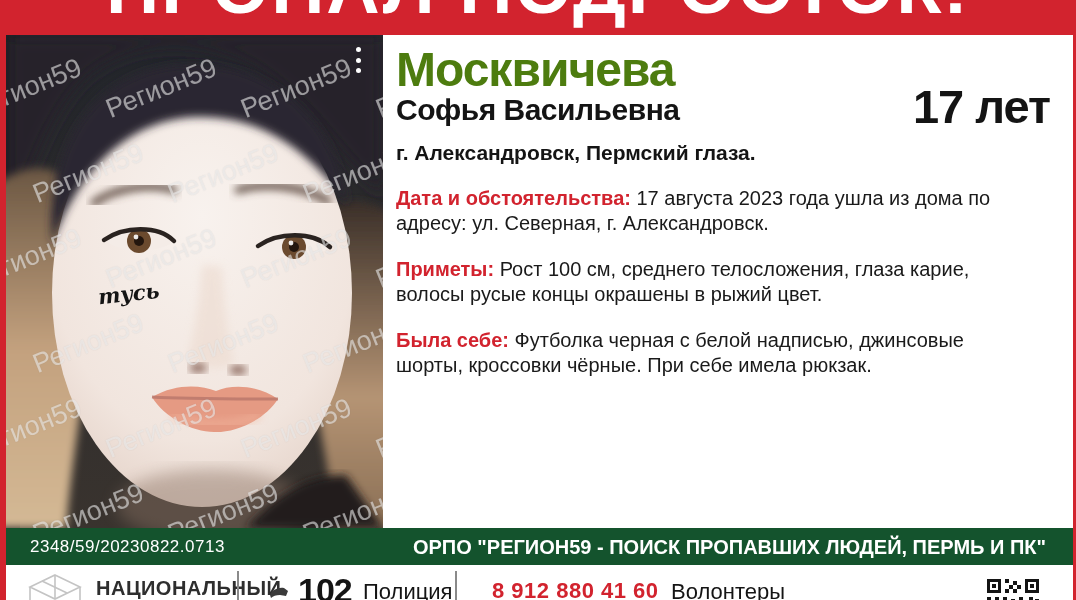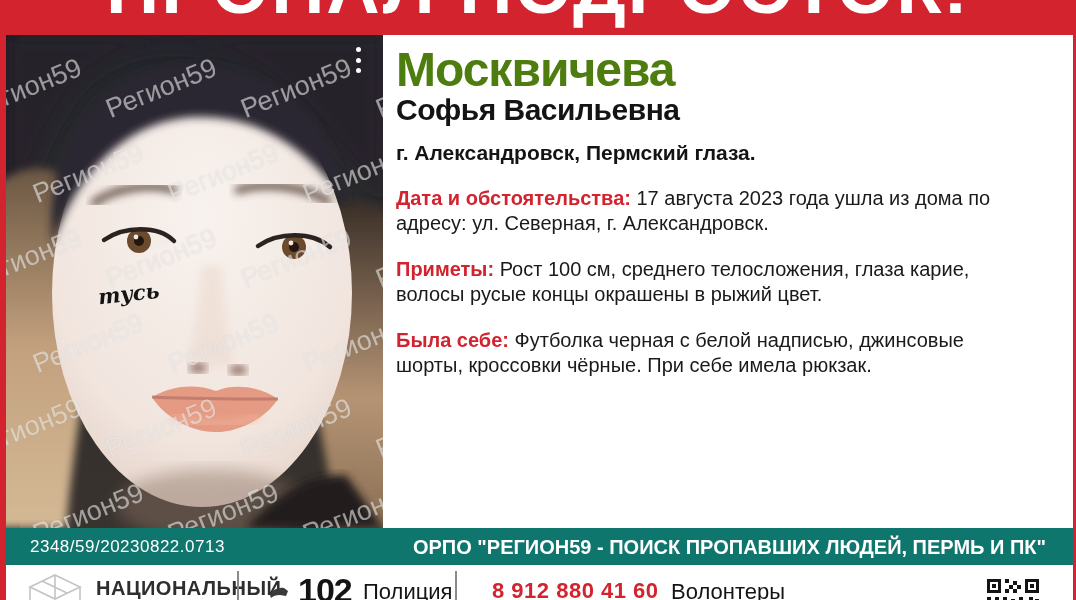--- a/index.html
+++ b/index.html
@@ -50,21 +50,21 @@
   .patronymic{font-size:30px;line-height:37px;font-weight:bold;color:#141414;letter-spacing:-0.5px;}
   .age{
     position:absolute;right:24px;top:44px;font-size:47px;font-weight:bold;
     color:#141414;letter-spacing:-1px;
   }
   .location{margin-top:13px;font-size:21px;font-weight:bold;color:#141414;}
   .section{margin-top:21px;font-size:20px;line-height:25px;color:#1a1a1a;}
   .section .label{color:#d2232e;font-weight:bold;}
   
   .red-bar{
-    position:absolute;left:0;top:528px;width:1076px;height:37px;background:#0f766e;
+    position:absolute;left:0;top:528px;width:1076px;height:37px;background:#14532d;
     z-index:20;display:flex;align-items:center;
   }
   .case-id{position:absolute;left:30px;top:9px;color:#ffffff;font-size:17px;letter-spacing:0.5px;}
   .org-line{
     position:absolute;right:30px;top:8px;color:#ffffff;font-size:20px;font-weight:bold;
     letter-spacing:0px;white-space:nowrap;
   }
   
   .footer{
     position:absolute;left:6px;top:565px;width:1067px;height:35px;background:#ffffff;
@@ -188,20 +188,21 @@
         <i></i>
         <i></i>
         <i></i>
       </div>
     <div class="face-caption">тусь</div>
   </div>
 
   <div class="content">
     <div class="surname">Москвичева</div>
     <div class="patronymic">Софья Васильевна</div>
+    <div class="age">17 лет</div>
     <div class="location">г. Александровск, Пермский глаза.</div>
 
     <div class="section">
       <span class="label">Дата и обстоятельства:</span>
       <span>17 августа 2023 года ушла из дома по адресу: ул. Северная, г. Александровск.</span>
     </div>
     <div class="section">
       <span class="label">Приметы:</span>
       <span>Рост 100 см, среднего телосложения, глаза карие, волосы русые концы окрашены в рыжий цвет.</span>
     </div>

